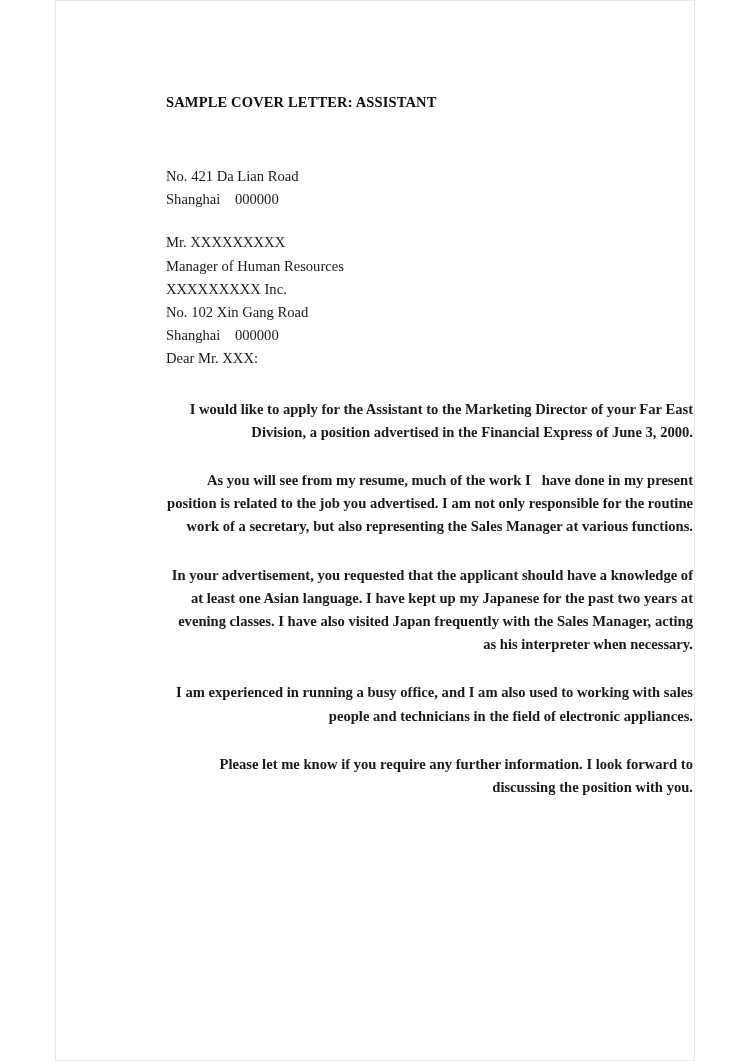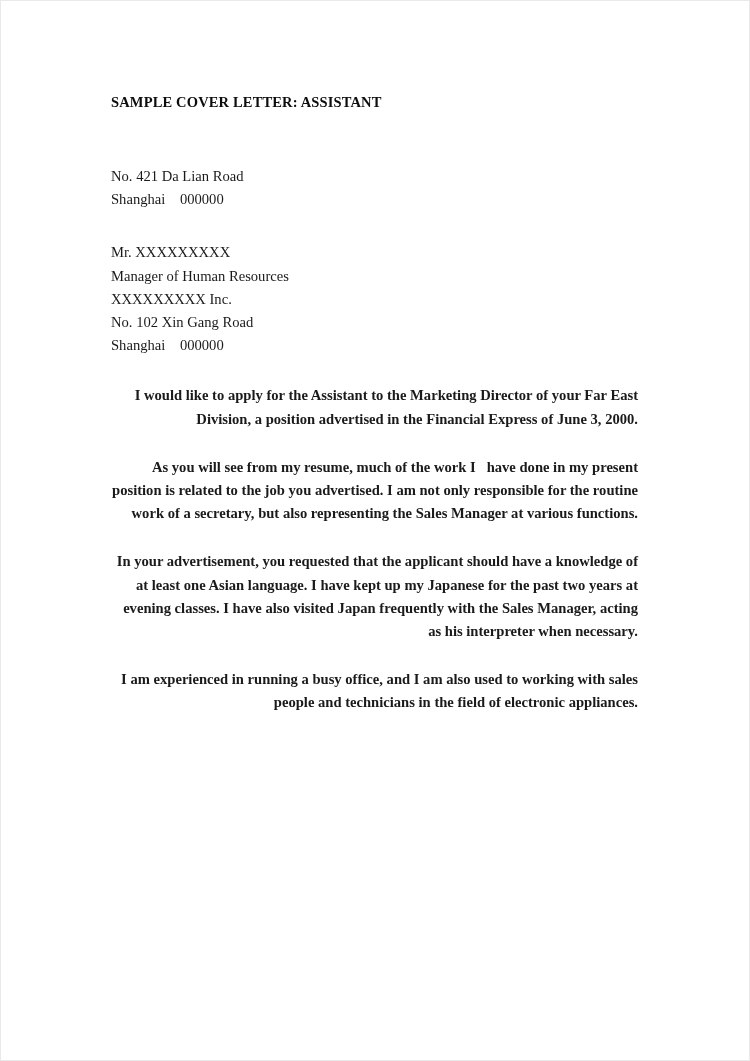--- a/index.html
+++ b/index.html
@@ -8,21 +8,21 @@
     padding: 0;
     background: #ffffff;
   }
   body {
     font-family: "Liberation Serif", "DejaVu Serif", serif;
     color: #161616;
     -webkit-font-smoothing: antialiased;
   }
   .page {
     position: relative;
-    width: 750px;
+    width: 640px;
     height: 1061px;
     margin: 0 auto;
     background: #ffffff;
     box-sizing: border-box;
     border: 1px solid #e9e9e9;
     overflow: hidden;
   }
   .sheet {
     position: absolute;
     left: 110px;
@@ -37,21 +37,21 @@
     margin: 0;
     color: #0d0d0d;
   }
   .block {
     margin: 0;
   }
   .addr-block {
     margin-top: 54px;
   }
   .recipient-block {
-    margin-top: 30px;
+    margin-top: 20px;
   }
   .salutation {
     margin-top: 30px;
   }
   .addr-line,
   .recipient-line,
   .salutation,
   .para,
   .closing-line {
     font-size: 14.6px;
@@ -95,23 +95,25 @@
     </div>
 
     <div class="block recipient-block">
       <div class="recipient-line">Mr. XXXXXXXXX</div>
       <div class="recipient-line">Manager of Human Resources</div>
       <div class="recipient-line">XXXXXXXXX Inc.</div>
       <div class="recipient-line">No. 102 Xin Gang Road</div>
       <div class="recipient-line">Shanghai    000000</div>
     </div>
 
+    <div class="salutation">Dear Mr. XXX:</div>
 
     <div class="body-para-group">
       <p class="para">I would like to apply for the Assistant to the Marketing Director of your Far East Division, a position advertised in the Financial Express of June 3, 2000.</p>
       <p class="para">As you will see from my resume, much of the work I   have done in my present position is related to the job you advertised. I am not only responsible for the routine work of a secretary, but also representing the Sales Manager at various functions.</p>
       <p class="para">In your advertisement, you requested that the applicant should have a knowledge of at least one Asian language. I have kept up my Japanese for the past two years at evening classes. I have also visited Japan frequently with the Sales Manager, acting as his interpreter when necessary.</p>
       <p class="para">I am experienced in running a busy office, and I am also used to working with sales people and technicians in the field of electronic appliances.</p>
+      <p class="para">Please let me know if you require any further information. I look forward to discussing the position with you.</p>
     </div>
 
 
   </div>
 </div>
 
 </body></html>

